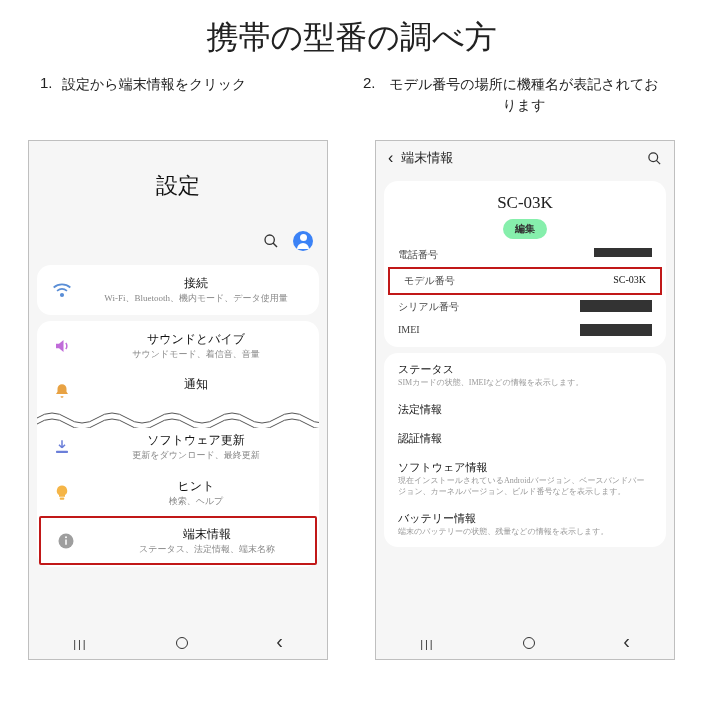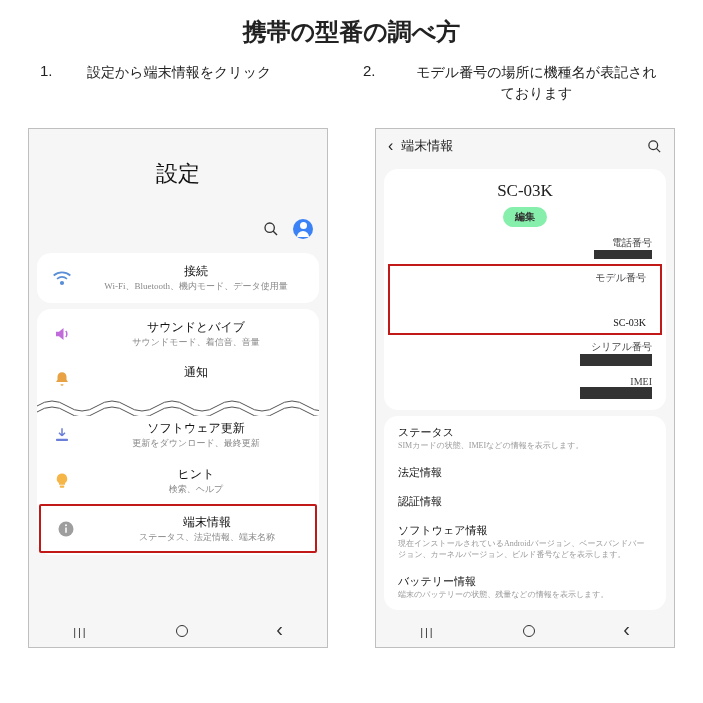--- a/index.html
+++ b/index.html
@@ -6,42 +6,41 @@
   body {
     width: 703px;
     height: 703px;
     background: #fff;
     font-family: "Hiragino Sans", "Meiryo", sans-serif;
     color: #222;
     position: relative;
   }
   .page-title {
     text-align: center;
-    font-size: 24px;
-    font-weight: 700;
+    font-size: 32px;
+    font-weight: 400;
     padding-top: 16px;
   }
   .steps {
     display: flex;
     justify-content: space-between;
     padding: 14px 40px 0 40px;
     font-size: 14px;
   }
   .step {
     width: 300px;
     display: flex;
   }
   .step-num {
     width: 22px;
     font-size: 15px;
   }
   .step-text {
     flex: 1;
     line-height: 1.5;
-    margin-left: 25px;
   }
   .step-2 .step-text { text-align: center; }
   .phones {
     display: flex;
     justify-content: space-between;
     padding: 24px 28px 0 28px;
   }
   .phone {
     width: 300px;
     height: 520px;
@@ -131,25 +130,24 @@
     display: inline-block;
     background: #86efac;
     border-radius: 12px;
     padding: 3px 12px;
     font-size: 10px;
     font-weight: 600;
     margin-top: 6px;
     color: #333;
   }
   .kv-row {
-    display: flex; justify-content: space-between; align-items: flex-end;
+    display: flex; justify-content: space-between; align-items: flex-start;
     padding: 5px 14px;
     font-size: 10px;
     color: #444;
-    flex-direction: column;
   }
   .kv-row .kv-val {
     color: #111;
     font-size: 10px;
   }
   .blackbar {
     width: 58px; height: 9px; background: #333;
   }
   .blackbar.wide { width: 72px; height: 12px; }
   .sec-row {

